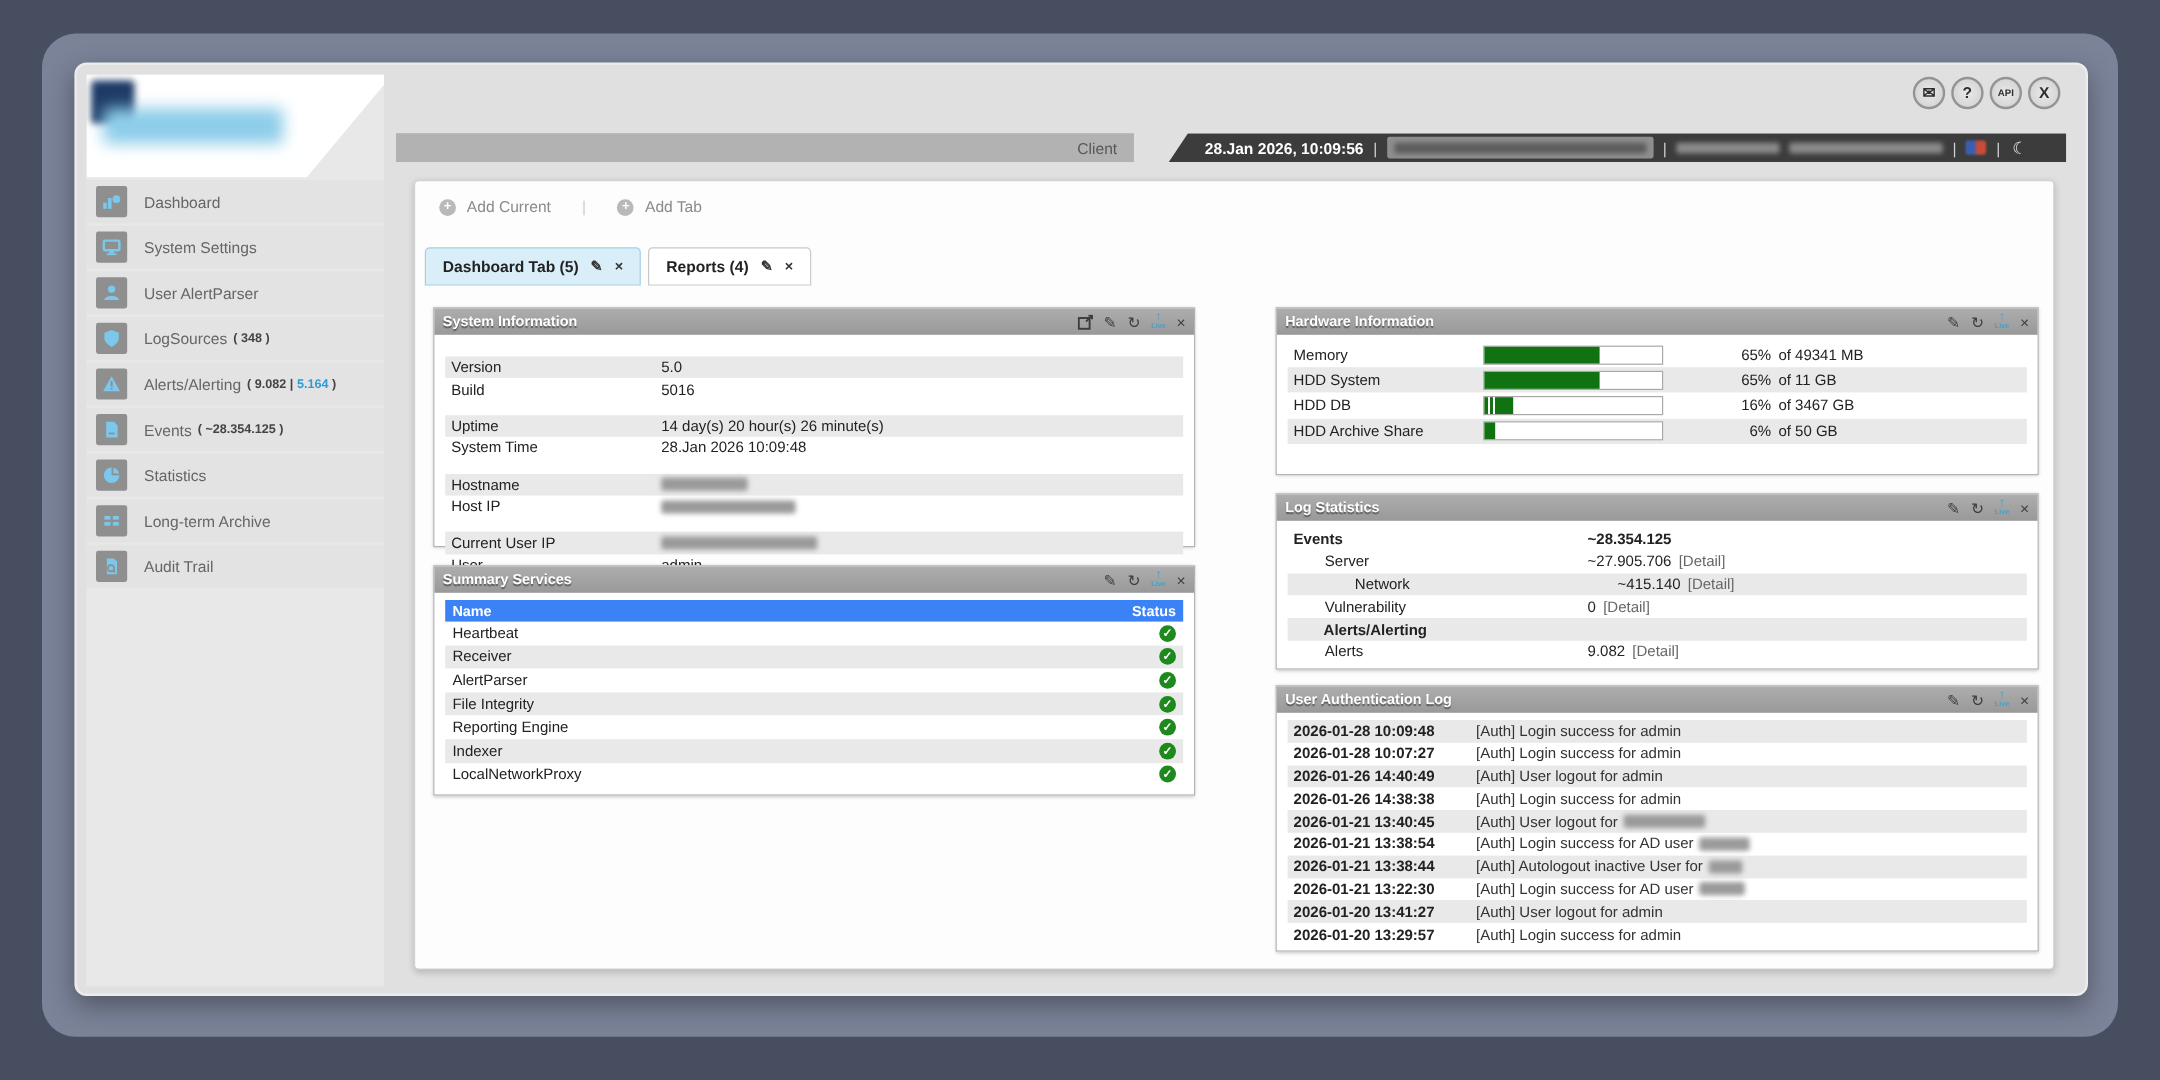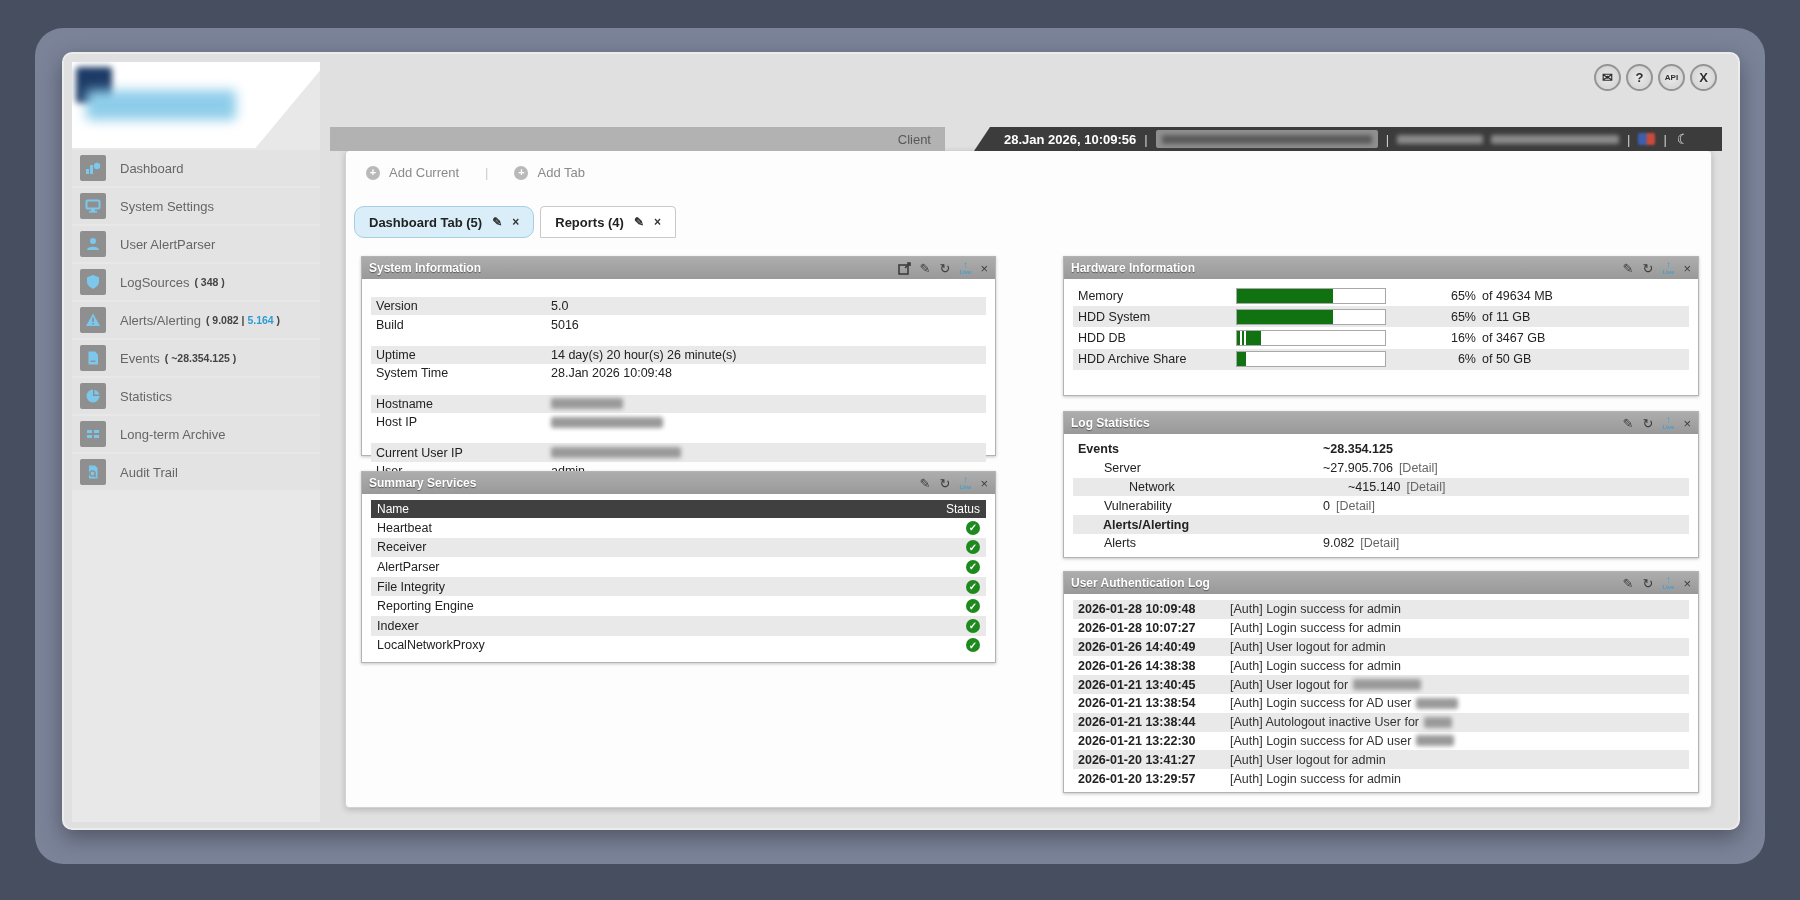--- a/index.html
+++ b/index.html
@@ -31,21 +31,21 @@
                  filter:blur(6px); border-radius:4px; }
   .menu { margin-top:2px; }
   .menu-item { height:36px; margin-bottom:2px; background:#e3e3e3; display:flex; align-items:center; cursor:pointer; }
   .mi-icon { width:26px; height:26px; background:#8f8f8f; margin-left:8px; border-radius:2px;
              display:flex; align-items:center; justify-content:center; flex:none; }
   .mi-label { margin-left:14px; font-size:13px; color:#666; white-space:nowrap; }
   .mi-count { font-size:10.5px; color:#444; margin-left:5px; font-weight:bold; }
   .mi-count .c2 { color:#2e9bd6; }
 
   
-  .topbar { position:absolute; left:330px; top:127px; width:1392px; height:24px; display:flex; z-index:4; }
+  .topbar { position:absolute; left:330px; top:111px; width:1392px; height:24px; display:flex; z-index:4; }
   .topbar-gray { flex:1; background:#b2b2b2; display:flex; align-items:center; justify-content:flex-end;
                  padding-right:14px; font-size:13px; color:#585858; }
   .topbar-dark { width:748px; background:#3c3c3c; color:#fff; display:flex; align-items:center;
                  clip-path:polygon(16px 0,100% 0,100% 100%,0 100%);
                  padding-left:30px; font-size:13px; font-weight:bold; gap:8px;margin-left:29px; }
   .tb-sep { color:#cfcfcf; font-weight:normal; }
   .tb-blurbox { width:222px; height:18px; background:#8f8f8f; border-radius:2px; display:flex;
                 align-items:center; padding:0 6px; }
   .tb-blurbox .blurbar { filter:blur(2px); background:#5c5c5c; height:9px; width:100%; border-radius:2px; }
   .blurbar2 { filter:blur(2px); background:#8a8a8a; height:9px; border-radius:2px; display:inline-block; }
@@ -60,21 +60,21 @@
              font-size:13px; color:#8a8a8a; }
   .plus-circle { width:14px; height:14px; border-radius:50%; background:#b9b9b9; color:#fff;
                  font-size:11px; line-height:13px; text-align:center; font-weight:bold; }
   .tool-div { color:#cccccc; margin:0 16px; }
   .toolbar .tool-btn { display:flex; align-items:center; gap:9px; cursor:pointer; }
 
   .tabs { position:absolute; top:55px; left:8px; display:flex; align-items:flex-end; gap:6px; }
   .tab { height:32px; display:flex; align-items:center; gap:10px; padding:0 14px;
          border:1px solid #c9c9c9; border-radius:4px 4px 0 0; background:#fff;
          font-size:13px; font-weight:bold; color:#222; cursor:pointer; }
-  .tab.active { background:#d9eef9; border-color:#a5cfe4;border-radius:10px; }
+  .tab.active { background:#d9eef9; border-color:#a5cfe4; }
   .tab .t-ic { font-size:12px; color:#333; cursor:pointer; }
   .tab .t-x { font-weight:bold; }
 
   
   .widget { position:absolute; background:#fff; border:1px solid #b3b3b3; box-shadow:0 1px 3px rgba(0,0,0,.22); }
   .w-head { height:22px; background:linear-gradient(#adadad,#999); display:flex; align-items:center;
             padding:0 7px; cursor:move; }
   .w-title { color:#fff; font-size:12px; font-weight:bold; text-shadow:0 1px 1px rgba(0,0,0,.45); flex:1; }
   .w-icons { display:flex; align-items:center; gap:9px; }
   .w-ic { color:#3d3d3d; font-size:13px; line-height:1; cursor:pointer; }
@@ -89,21 +89,21 @@
   #w-hardware { left:717px; top:105px; width:636px; height:140px; }
   #w-logstats { left:717px; top:260px; width:636px; height:147px; }
   #w-authlog  { left:717px; top:420px; width:636px; height:222px; }
 
   .kv-row { height:18.4px; display:flex; align-items:center; font-size:12.5px; color:#222; padding:0 5px; }
   .kv-row.alt { background:#e9e9e9;margin-top:12px; }
   .kv-label { width:175px; flex:none; }
   .redact { display:inline-block; height:11px; background:#9a9a9a; filter:blur(2px);
             border-radius:2px; vertical-align:middle; }
 
-  .svc-head { height:18px; background:#404040; color:#fff; font-size:12px; font-weight:normal;
+  .svc-head { height:18px; background:#3b82f6; color:#fff; font-size:12px; font-weight:bold;
               display:flex; align-items:center; padding:0 6px;justify-content:flex-end; }
   .svc-head .sh-name { flex:1; }
   .svc-row { height:19.6px; display:flex; align-items:center; font-size:12.5px; color:#222; padding:0 6px; }
   .svc-row.alt { background:#e9e9e9; }
   .svc-row .s-name { flex:1; }
   .check-ic { width:14px; height:14px; border-radius:50%; background:#1e8a1e; color:#fff; font-size:10px;
               font-weight:bold; display:flex; align-items:center; justify-content:center; }
 
   .hw-row { height:21.2px; display:flex; align-items:center; font-size:12.5px; color:#222; padding:0 5px; }
   .hw-row.alt { background:#e9e9e9; }
@@ -408,21 +408,21 @@
         <span class="w-ic">×</span>
       </span>
     </div>
     <div class="w-body">
       <div class="hw-row">
         <span class="hw-label">Memory</span>
         <span class="bar">
             <span class="bar-fill" style="display: block; width: 65%;"></span>
           </span>
         <span class="hw-pct">65%</span>
-          <span class="hw-of">of 49634 MB</span>
+          <span class="hw-of">of 49341 MB</span>
       </div>
       <div class="hw-row alt">
         <span class="hw-label">HDD System</span>
         <span class="bar">
             <span class="bar-fill" style="display: block; width: 65%;"></span>
           </span>
         <span class="hw-pct">65%</span>
           <span class="hw-of">of 11 GB</span>
       </div>
       <div class="hw-row">

